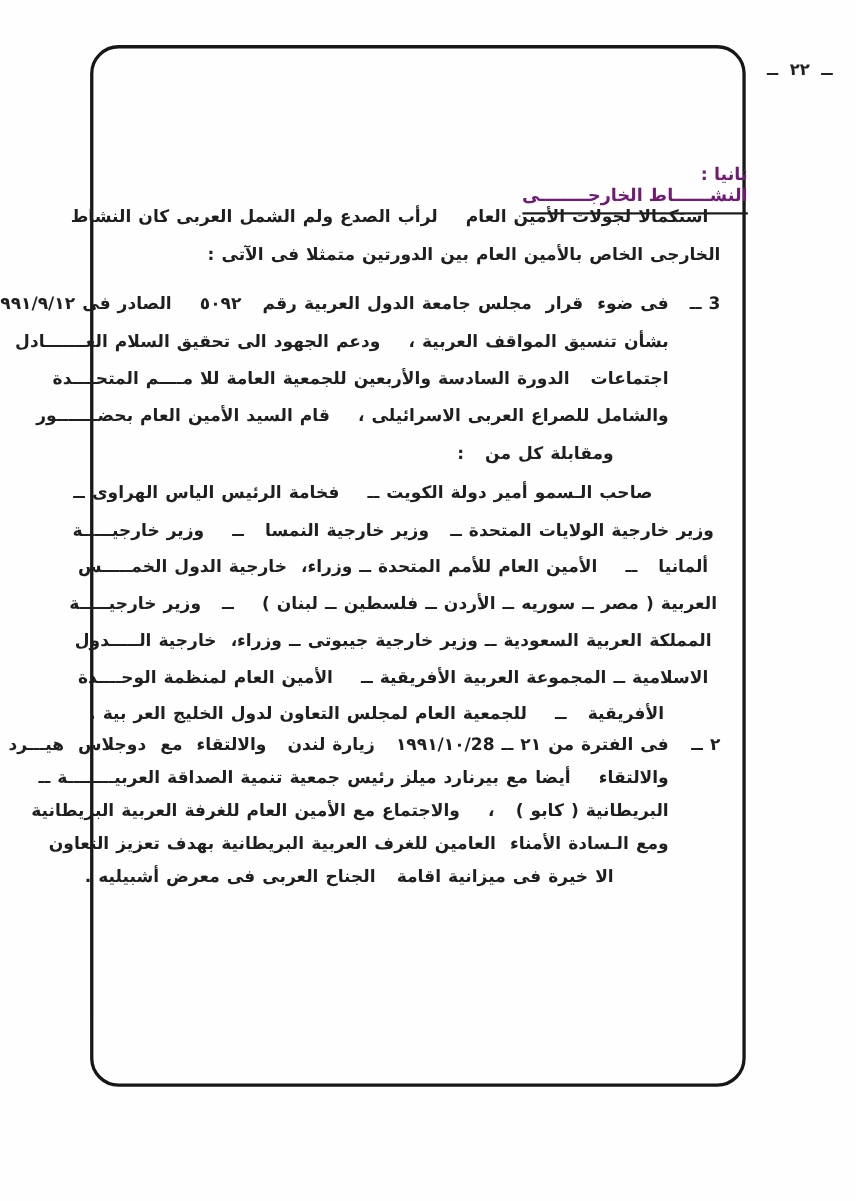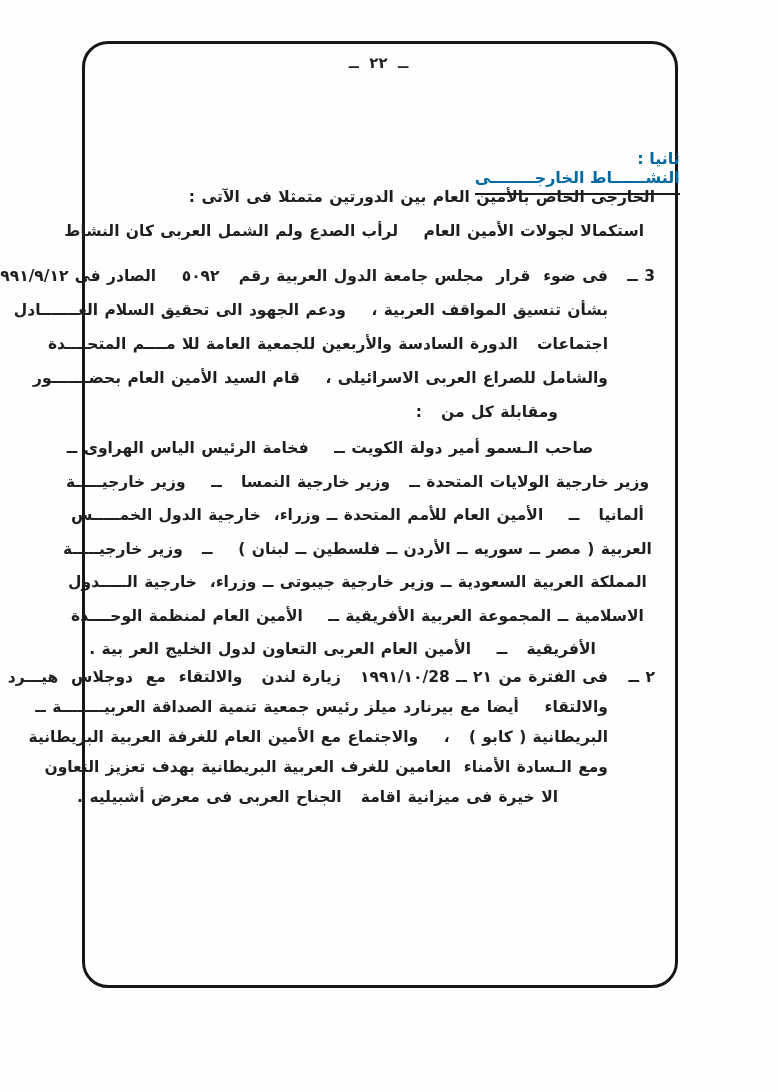--- a/index.html
+++ b/index.html
@@ -10,26 +10,26 @@
     color:#1d1d1d;
     overflow:hidden;
   }
   .page{position:relative;width:778px;height:1092px;background:#fefefe;direction:rtl;}
   .frame{
     position:absolute;left:82px;top:41px;width:590px;height:941px;
     border:3px solid #171717;border-radius:26px;background:transparent;
   }
   .pagenum{
     position:absolute;top:54px;left:0;width:757px;
-    text-align:center;font-size:15px;font-weight:700;color:#222;
+    text-align:right;font-size:15px;font-weight:700;color:#222;
     direction:rtl;white-space:pre;
   }
   .heading{
     position:absolute;top:130px;right:76px;
-    direction:rtl;font-size:16px;font-weight:700;color:#0369a1;
+    direction:rtl;font-size:16px;font-weight:700;color:#701a75;
     white-space:pre;
   }
   .heading .hl{margin-left:10px;}
   .heading .ht{
     border-bottom:2px solid #1c1c1c;padding-bottom:6px;
   }
   .block{
     position:absolute;right:123px;left:60px;
     direction:rtl;text-align:right;
     font-size:15.5px;font-weight:700;color:#1f1f1f;
@@ -63,41 +63,41 @@
   <div class="frame"></div>
 
   <div class="pagenum">ــ  ٢٢  ــ</div>
 
   <div class="heading">
     <span class="hl">ثانيا :</span>
     <span class="ht">النشــــــاط الخارجــــــــى</span>
   </div>
 
   <div class="block lh34 intro">
+    <div class="line ind-first">استكمالا لجولات الأمين العام    لرأب الصدع ولم الشمل العربى كان النشاط</div>
     <div class="line">الخارجى الخاص بالأمين العام بين الدورتين متمثلا فى الآتى :</div>
-    <div class="line ind-first">استكمالا لجولات الأمين العام    لرأب الصدع ولم الشمل العربى كان النشاط</div>
   </div>
 
   <div class="block lh34 item item1">
     <span class="num">3 ــ</span>
     <div class="line">فى ضوء  قرار  مجلس جامعة الدول العربية رقم   ٥٠٩٢    الصادر فى ١٩٩١/٩/١٢</div>
     <div class="line">بشأن تنسيق المواقف العربية ،    ودعم الجهود الى تحقيق السلام العـــــــادل</div>
     <div class="line">اجتماعات   الدورة السادسة والأربعين للجمعية العامة للا مــــم المتحــــدة</div>
     <div class="line">والشامل للصراع العربى الاسرائيلى ،    قام السيد الأمين العام بحضـــــــور</div>
     <div class="line ind-more">ومقابلة كل من   :</div>
   </div>
 
   <div class="block lh33 meetings">
     <div class="line ind-a">صاحب الـسمو أمير دولة الكويت ــ    فخامة الرئيس الياس الهراوى ــ</div>
     <div class="line">وزير خارجية الولايات المتحدة ــ   وزير خارجية النمسا   ــ    وزير خارجيـــــة</div>
     <div class="line">ألمانيا   ــ    الأمين العام للأمم المتحدة ــ وزراء،  خارجية الدول الخمـــــس</div>
     <div class="line">العربية ( مصر ــ سوريه ــ الأردن ــ فلسطين ــ لبنان )    ــ   وزير خارجيـــــة</div>
     <div class="line">المملكة العربية السعودية ــ وزير خارجية جيبوتى ــ وزراء،  خارجية الـــــدول</div>
     <div class="line">الاسلامية ــ المجموعة العربية الأفريقية ــ    الأمين العام لمنظمة الوحــــدة</div>
-    <div class="line ind-g">الأفريقية   ــ    الأمين العام العربى التعاون لدول الخليج العر بية .</div>
+    <div class="line ind-g">الأفريقية   ــ    للجمعية العام لمجلس التعاون لدول الخليج العر بية .</div>
   </div>
 
   <div class="block lh30 item item2">
     <span class="num">٢ ــ</span>
     <div class="line">فى الفترة من ٢١ ــ ١٩٩١/١٠/28   زيارة لندن   والالتقاء  مع  دوجلاس  هيـــرد</div>
     <div class="line">والالتقاء    أيضا مع بيرنارد ميلز رئيس جمعية تنمية الصداقة العربيــــــــة ــ</div>
     <div class="line">البريطانية ( كابو )   ،    والاجتماع مع الأمين العام للغرفة العربية البريطانية</div>
     <div class="line">ومع الـسادة الأمناء  العامين للغرف العربية البريطانية بهدف تعزيز التعاون</div>
     <div class="line ind-more">الا خيرة فى ميزانية اقامة   الجناح العربى فى معرض أشبيليه .</div>
   </div>

